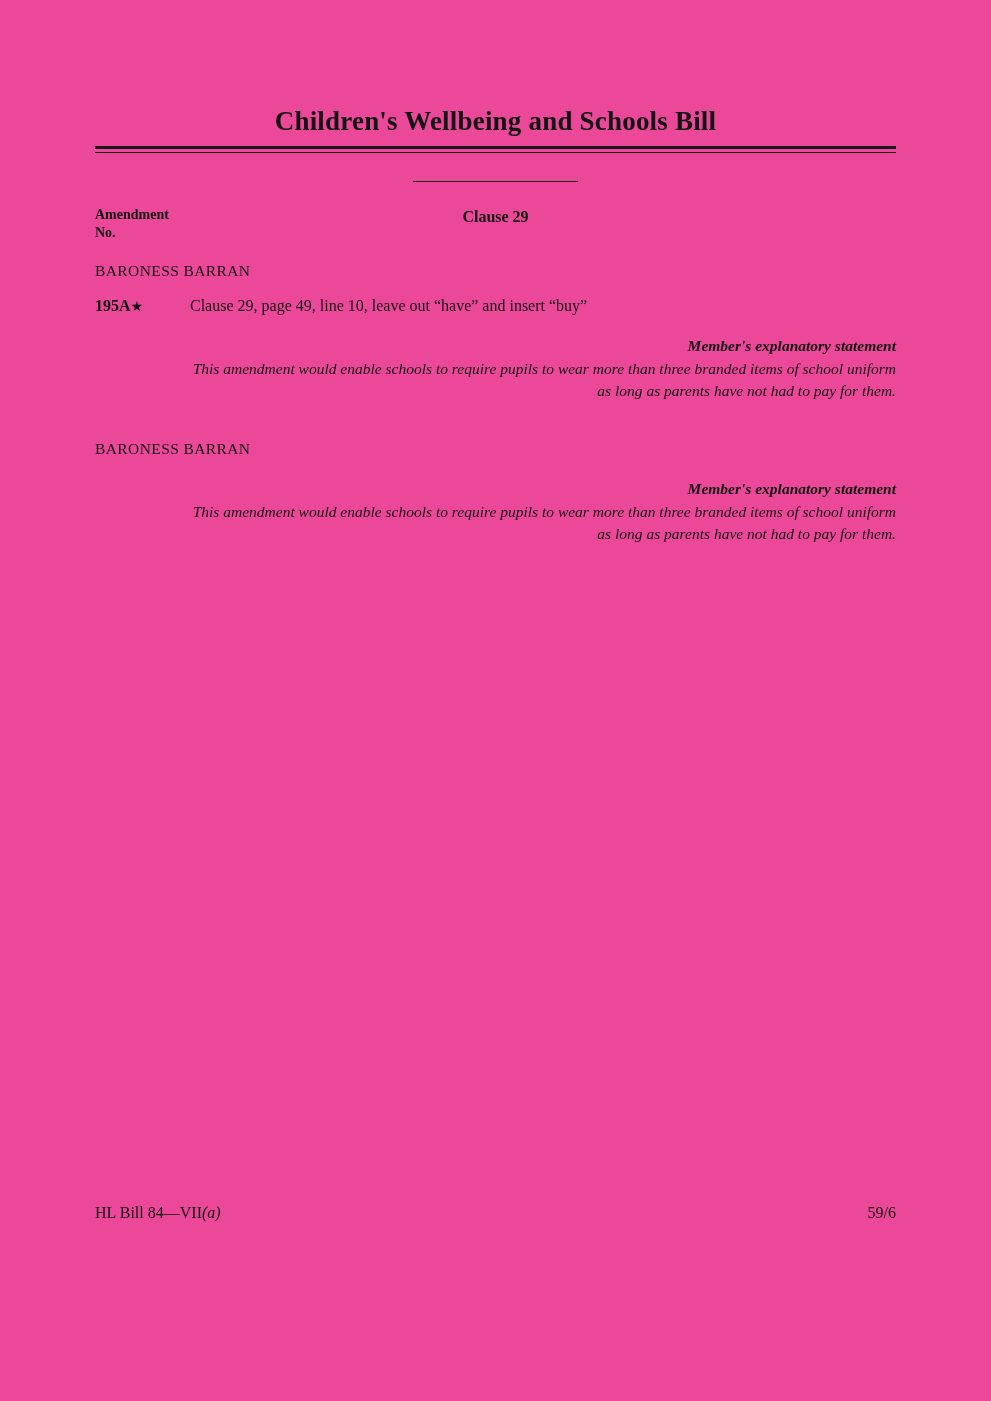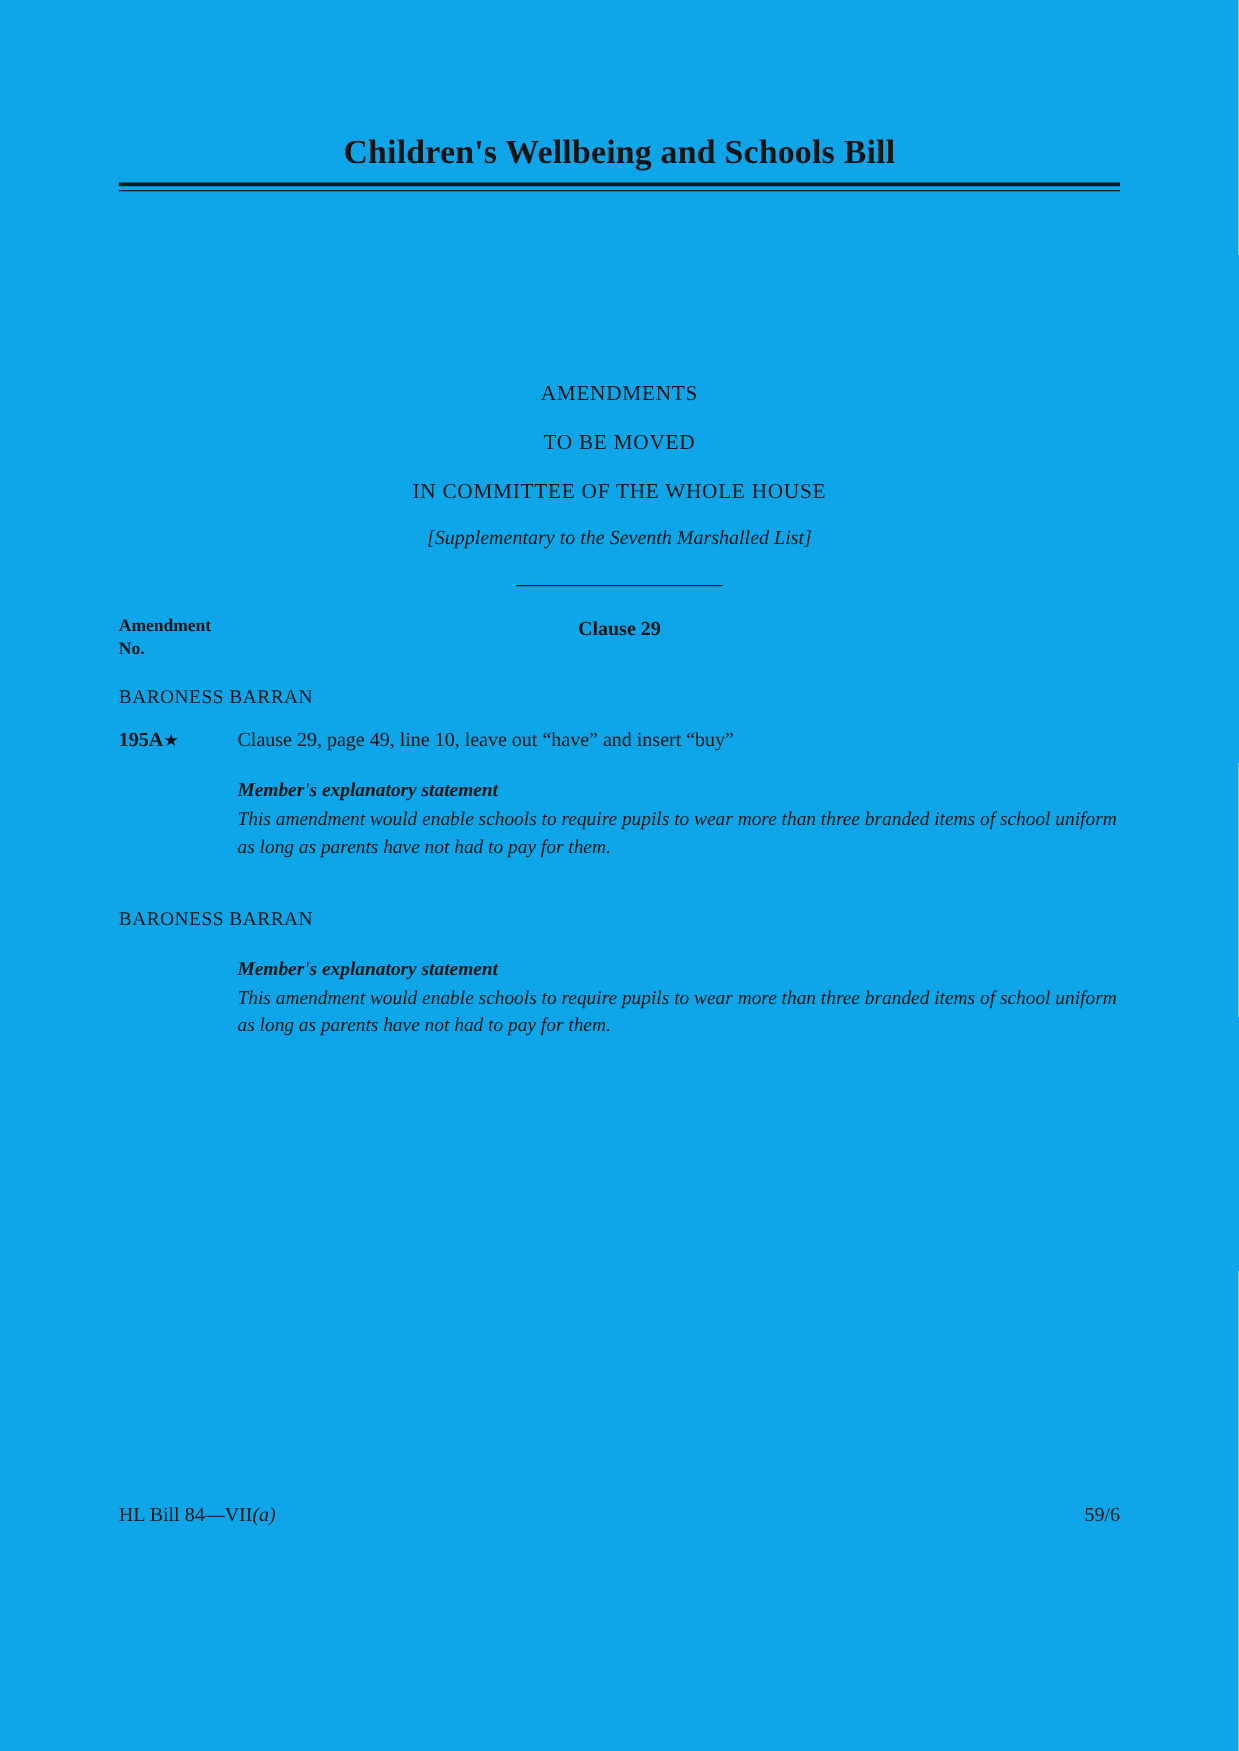--- a/index.html
+++ b/index.html
@@ -1,21 +1,21 @@
 <!DOCTYPE html>
 <html><head>
 <meta charset="utf-8">
 <style>
   * { margin: 0; padding: 0; box-sizing: border-box; }
   html, body { background: #ffffff; }
   .page {
     width: 991px;
     height: 1401px;
     position: relative;
-    background: #0ea5e9;
+    background: #ec4899;
     font-family: "Liberation Serif", serif;
     color: #141414;
     overflow: hidden;
   }
   .content { padding: 106px 95px 0 95px; }
 
   .title {
     text-align: center;
     font-size: 27px;
     font-weight: bold;
@@ -72,21 +72,21 @@
   .amendment { display: flex; margin-top: 17px; }
   .amendment-number {
     width: 95px;
     flex: none;
     font-weight: bold;
     font-size: 16px;
   }
   .amendment-star { font-weight: normal; font-size: 14px; }
   .amendment-body { flex: 1; font-size: 16px; }
 
-  .explanatory { margin-top: 22px; margin-left: 95px; }
+  .explanatory { margin-top: 22px; margin-left: 95px; text-align: right; }
   .explanatory-label {
     font-weight: bold;
     font-style: italic;
     font-size: 15.5px;
   }
   .explanatory-text {
     font-style: italic;
     font-size: 15.5px;
     line-height: 22px;
     margin-top: 3px;
@@ -109,26 +109,20 @@
 
 <div class="page">
   <div class="content">
 
     <h1 class="title">Children's Wellbeing and Schools Bill</h1>
     <div class="title-rules">
       <div class="rule-thick"></div>
       <div class="rule-thin"></div>
     </div>
 
-    <div class="heading-block">
-      <div class="heading-line">AMENDMENTS</div>
-      <div class="heading-line">TO BE MOVED</div>
-      <div class="heading-line">IN COMMITTEE OF THE WHOLE HOUSE</div>
-      <div class="marshalled">[Supplementary to the Seventh Marshalled List]</div>
-    </div>
 
     <div class="divider"></div>
 
     <div class="clause-row">
       <div class="amendment-no-label">
         <div>Amendment</div>
         <div>No.</div>
       </div>
       <div class="clause-heading">Clause 29</div>
     </div>

